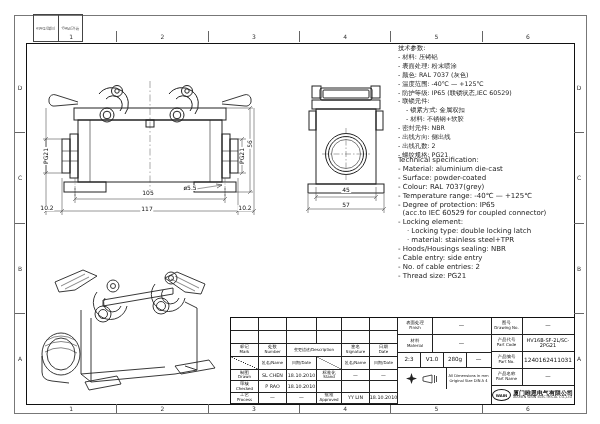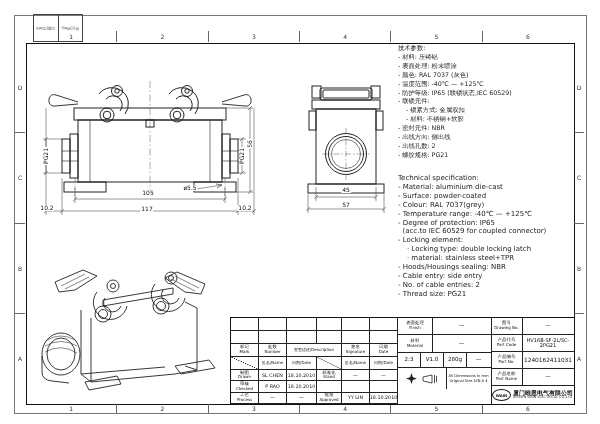--- a/index.html
+++ b/index.html
@@ -21,21 +21,21 @@
   .zr{flex:1;display:flex;align-items:center;justify-content:center;border-bottom:1px solid #666;}
   .zcol .zr:last-child{border-bottom:none;}
   
   .cornertable{left:33px;top:14px;width:48px;height:26px;border:1px solid #444;display:flex;}
   .cornercell{flex:1;border-right:1px solid #444;display:flex;align-items:center;justify-content:center;overflow:hidden;}
   .cornercell:last-child{border-right:none;}
   .cornercell span{display:block;transform:rotate(180deg);font-size:4px;color:#555;white-space:nowrap;}
   
   .spec{white-space:pre;line-height:8.9px;color:#222;}
   .spec-cn{left:398px;top:44px;font-size:6.3px;}
-  .spec-en{left:398px;top:174px;font-size:7px;}
+  .spec-en{left:398px;top:156px;font-size:7px;}
   
   .dim{position:absolute;font-size:6px;color:#111;background:#fff;padding:0 1px;
        transform:translate(-50%,-50%);white-space:nowrap;line-height:1;}
   .dim.rot{transform:translate(-50%,-50%) rotate(-90deg);}
   
   .titleblock{left:230px;top:317px;width:343px;height:86px;border:1px solid #111;background:#fff;}
   .tc{border-right:1px solid #222;border-bottom:1px solid #222;display:flex;flex-direction:column;
       align-items:center;justify-content:center;text-align:center;overflow:hidden;line-height:1.1;}
   .tc .cn{font-size:4.4px;} .tc .en{font-size:4px;}
   .tval{font-size:4.8px;}

